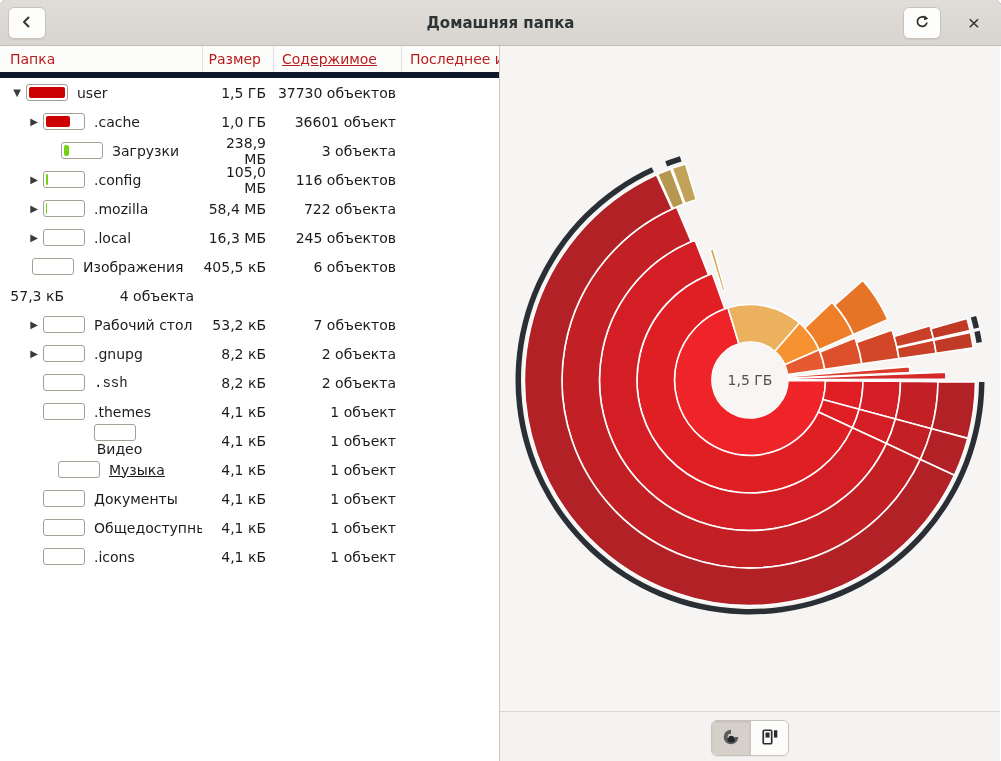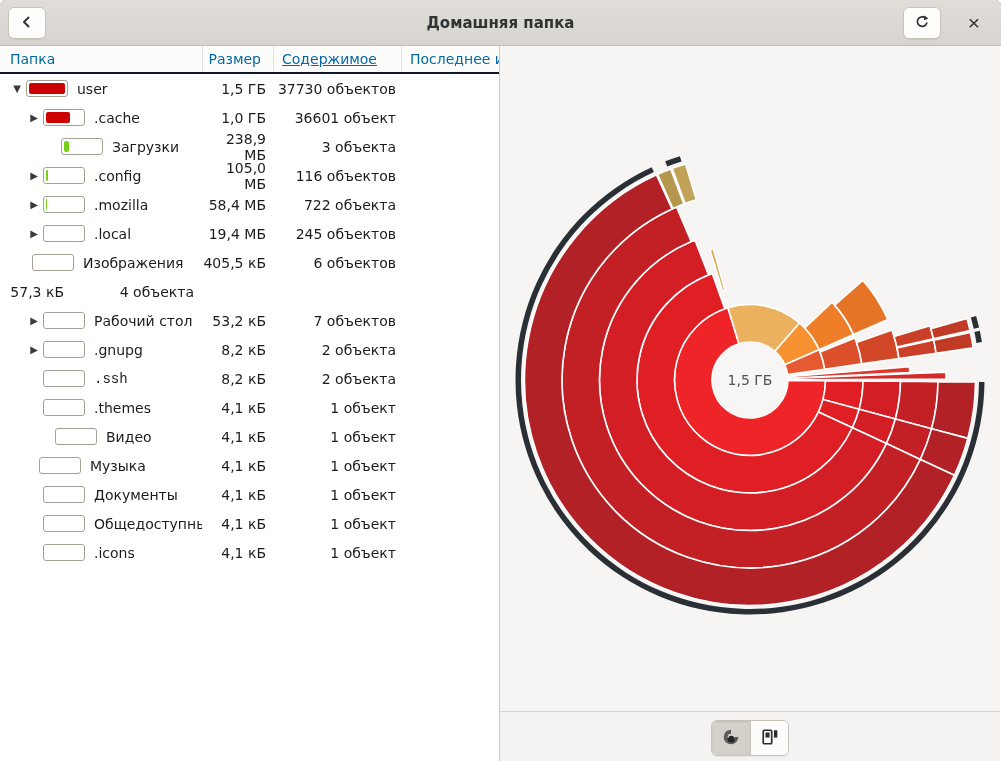--- a/index.html
+++ b/index.html
@@ -16,22 +16,22 @@
   .close-btn{position:absolute;top:7px;left:957px;width:34px;height:32px;display:flex;align-items:center;
              justify-content:center;font-size:21px;color:#35322e;background:none;border:none;}
   .title{position:absolute;left:0;top:0;width:100%;height:46px;display:flex;align-items:center;justify-content:center;
          font-weight:bold;font-size:15px;color:#2e3436;pointer-events:none;}
   
   .content{position:absolute;top:46px;left:0;width:1001px;height:715px;display:flex;}
   .tree-panel{width:500px;height:100%;background:#ffffff;border-right:1px solid #cfc9c3;box-sizing:border-box;
               overflow:hidden;position:relative;}
   .chart-panel{position:relative;width:500px;height:100%;background:#f6f5f3;}
   
-  .tree-header{display:flex;height:26px;align-items:flex-end;background:#fcfcfb;border-bottom:2px solid #0f172a;
-               color:#0369a1;font-size:14px;}
+  .tree-header{display:flex;height:26px;align-items:flex-end;background:#fcfcfb;border-bottom:6px solid #0f172a;
+               color:#b91c1c;font-size:14px;}
   .hdr-cell{box-sizing:border-box;height:100%;display:flex;align-items:center;border-right:1px solid #e4e1dd;}
   .hdr-folder{flex:1;padding-left:10px;}
   .hdr-size{width:71px;justify-content:flex-end;padding-right:12px;}
   .hdr-contents{width:128px;padding-left:8px;text-decoration:underline;}
   .hdr-last{width:97px;padding-left:8px;border-right:none;white-space:nowrap;overflow:hidden;}
   
   .row{display:flex;align-items:center;height:29px;font-size:14px;color:#1c1c1c;}
   .cell-name{flex:1;min-width:0;display:flex;align-items:center;overflow:hidden;}
   .expander{width:18px;text-align:center;font-size:10px;color:#3a3a3a;flex:none;}
   .mini-bar{position:relative;flex:none;width:42px;height:17px;background:#fff;border:1px solid #a89f94;
@@ -150,21 +150,21 @@
             <div class="cell-size">58,4 МБ</div>
             <div class="cell-obj">722 объекта</div>
             <div class="cell-last"></div>
           </div>
           <div class="row">
             <div class="cell-name" style="padding-left: 25px;">
               <span class="expander">▶</span>
               <span class="mini-bar"></span>
               <span class="name">.local</span>
             </div>
-            <div class="cell-size">19,4 МБ</div>
+            <div class="cell-size">16,3 МБ</div>
             <div class="cell-obj">245 объектов</div>
             <div class="cell-last"></div>
           </div>
           <div class="row">
             <div class="cell-name" style="padding-left: 14px;">
               <span class="expander"></span>
               <span class="mini-bar"></span>
               <span class="name">Изображения</span>
             </div>
             <div class="cell-size">405,5 кБ</div>
@@ -210,31 +210,31 @@
             <div class="cell-name" style="padding-left: 25px;">
               <span class="expander"></span>
               <span class="mini-bar"></span>
               <span class="name">.themes</span>
             </div>
             <div class="cell-size">4,1 кБ</div>
             <div class="cell-obj">1 объект</div>
             <div class="cell-last"></div>
           </div>
           <div class="row">
-            <div class="cell-name" style="padding-left: 37px;">
+            <div class="cell-name" style="padding-left: 37px; flex-direction: column;">
               <span class="expander"></span>
               <span class="mini-bar"></span>
               <span class="name">Видео</span>
             </div>
             <div class="cell-size">4,1 кБ</div>
             <div class="cell-obj">1 объект</div>
             <div class="cell-last"></div>
           </div>
           <div class="row">
-            <div class="cell-name" style="padding-left: 21px;">
+            <div class="cell-name" style="padding-left: 40px; text-decoration: underline;">
               <span class="expander"></span>
               <span class="mini-bar"></span>
               <span class="name">Музыка</span>
             </div>
             <div class="cell-size">4,1 кБ</div>
             <div class="cell-obj">1 объект</div>
             <div class="cell-last"></div>
           </div>
           <div class="row">
             <div class="cell-name" style="padding-left: 25px;">

